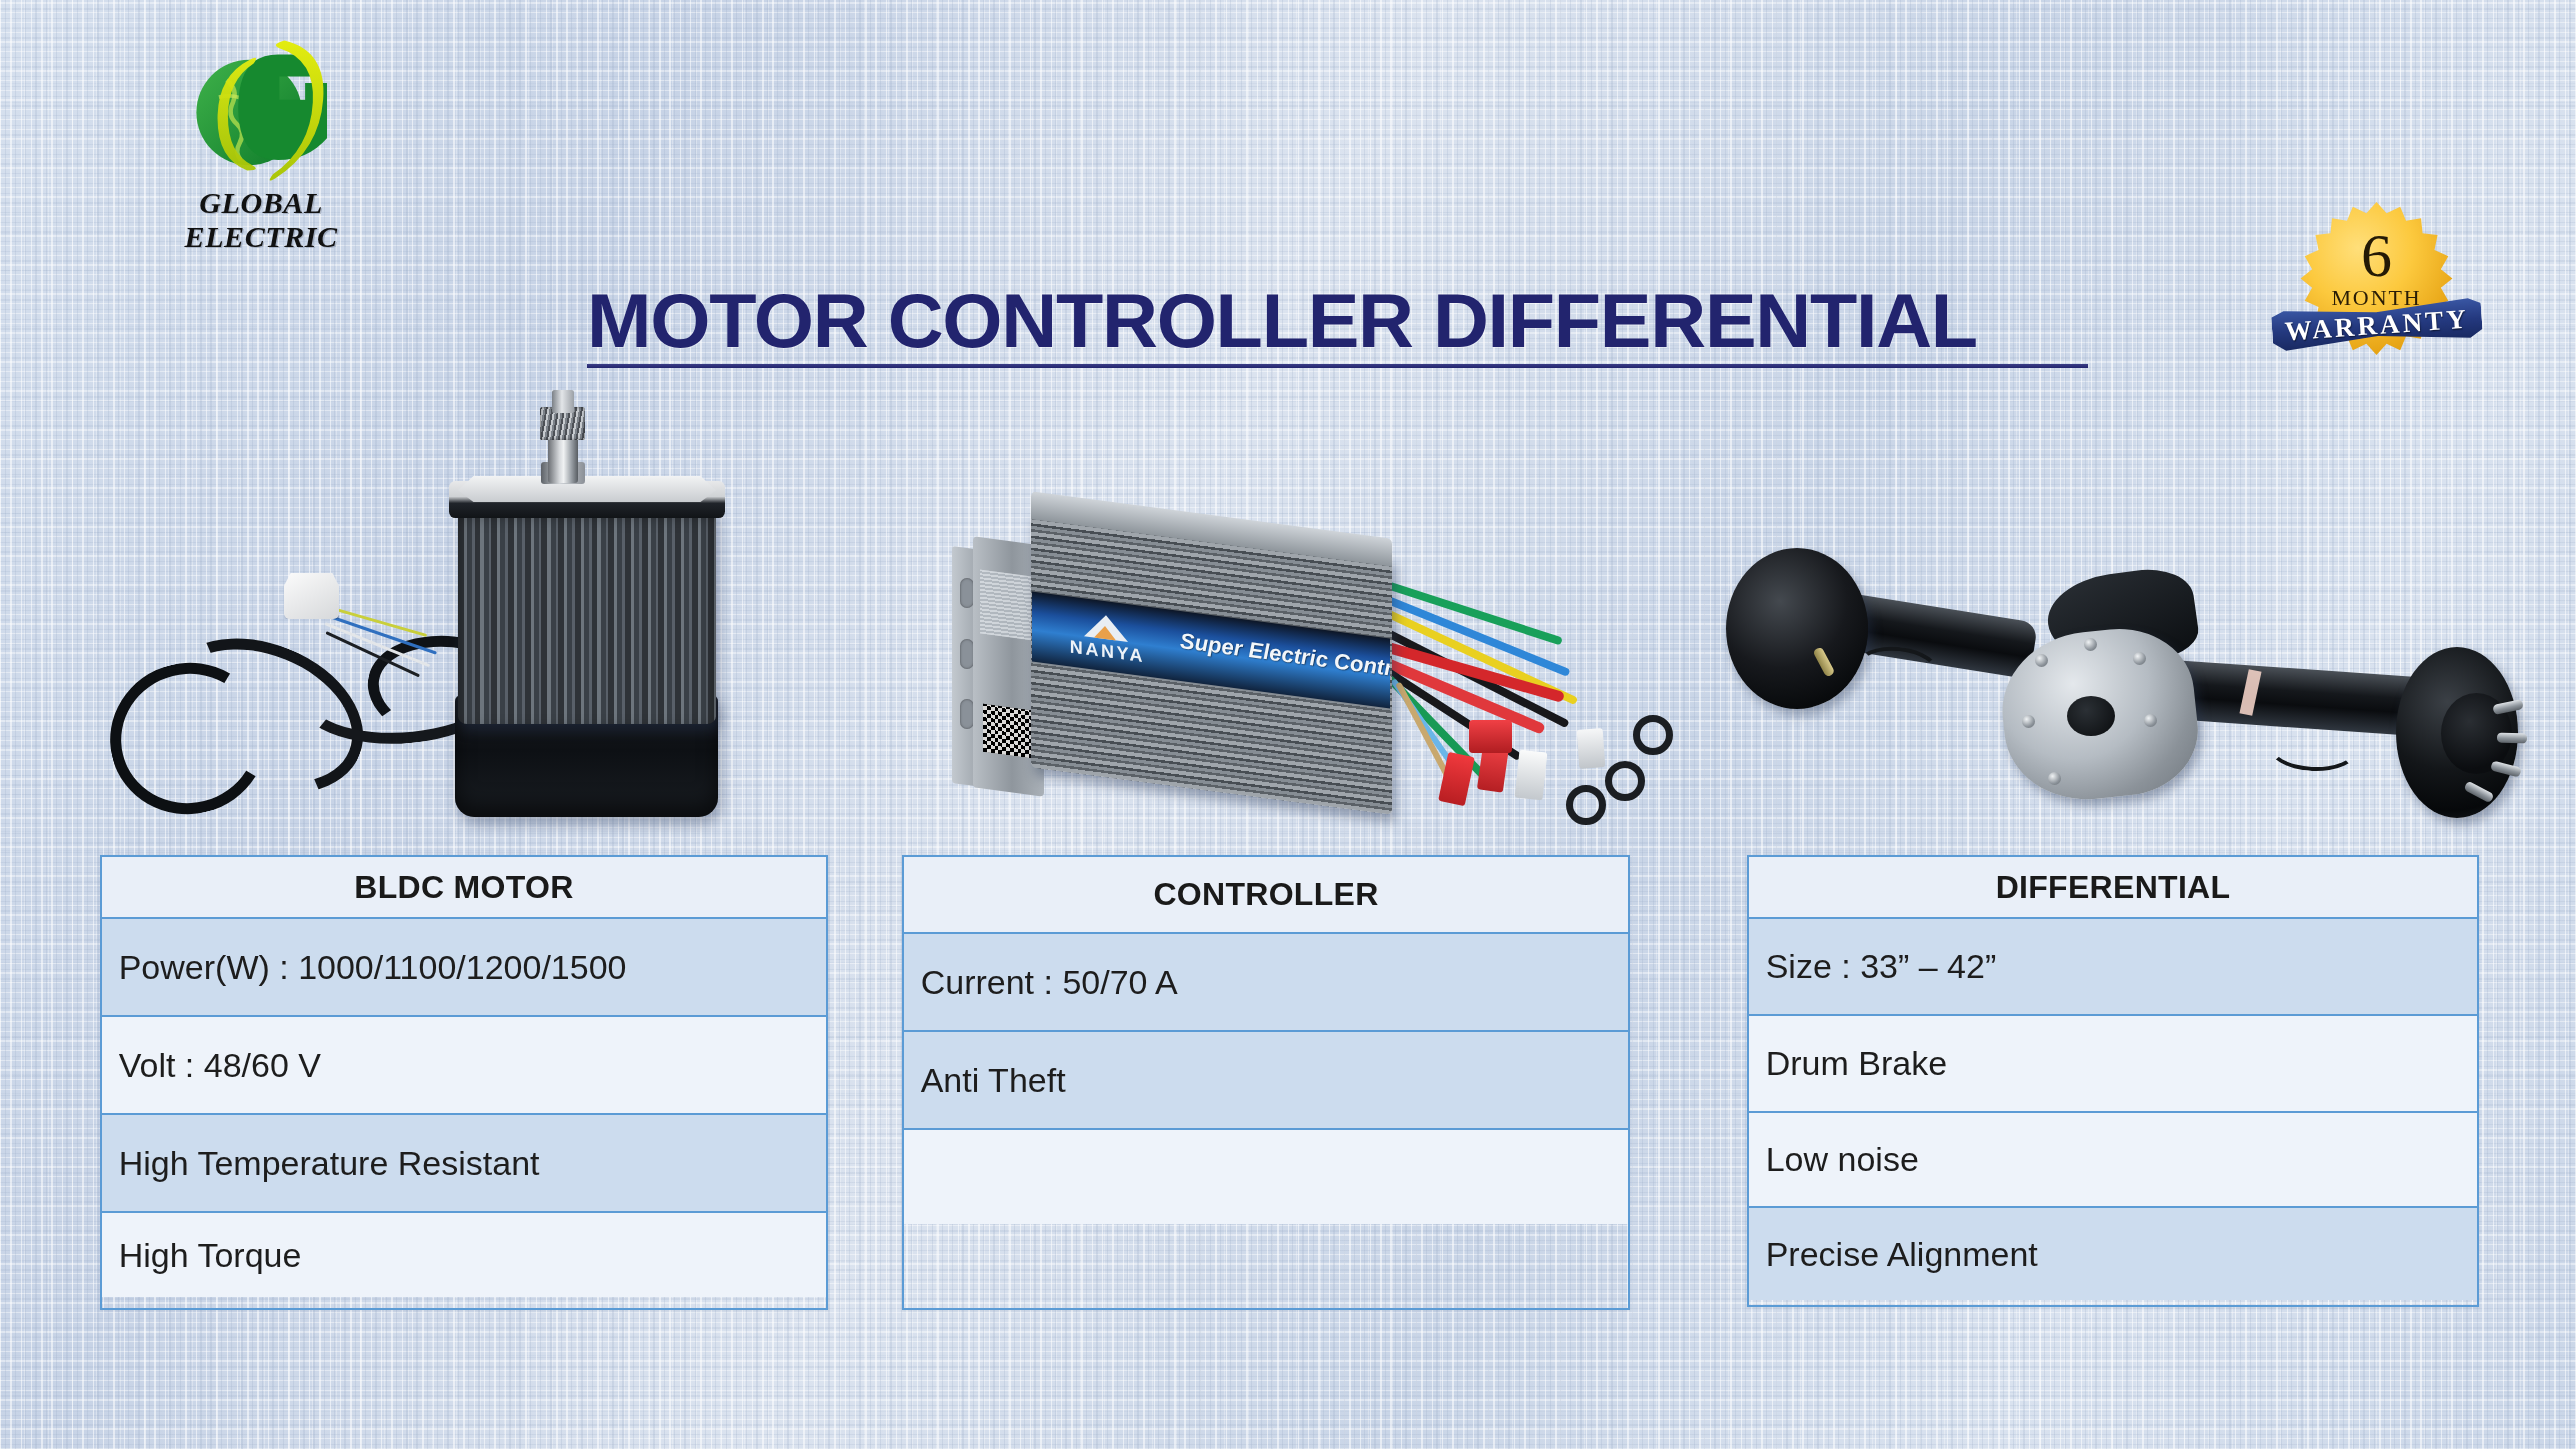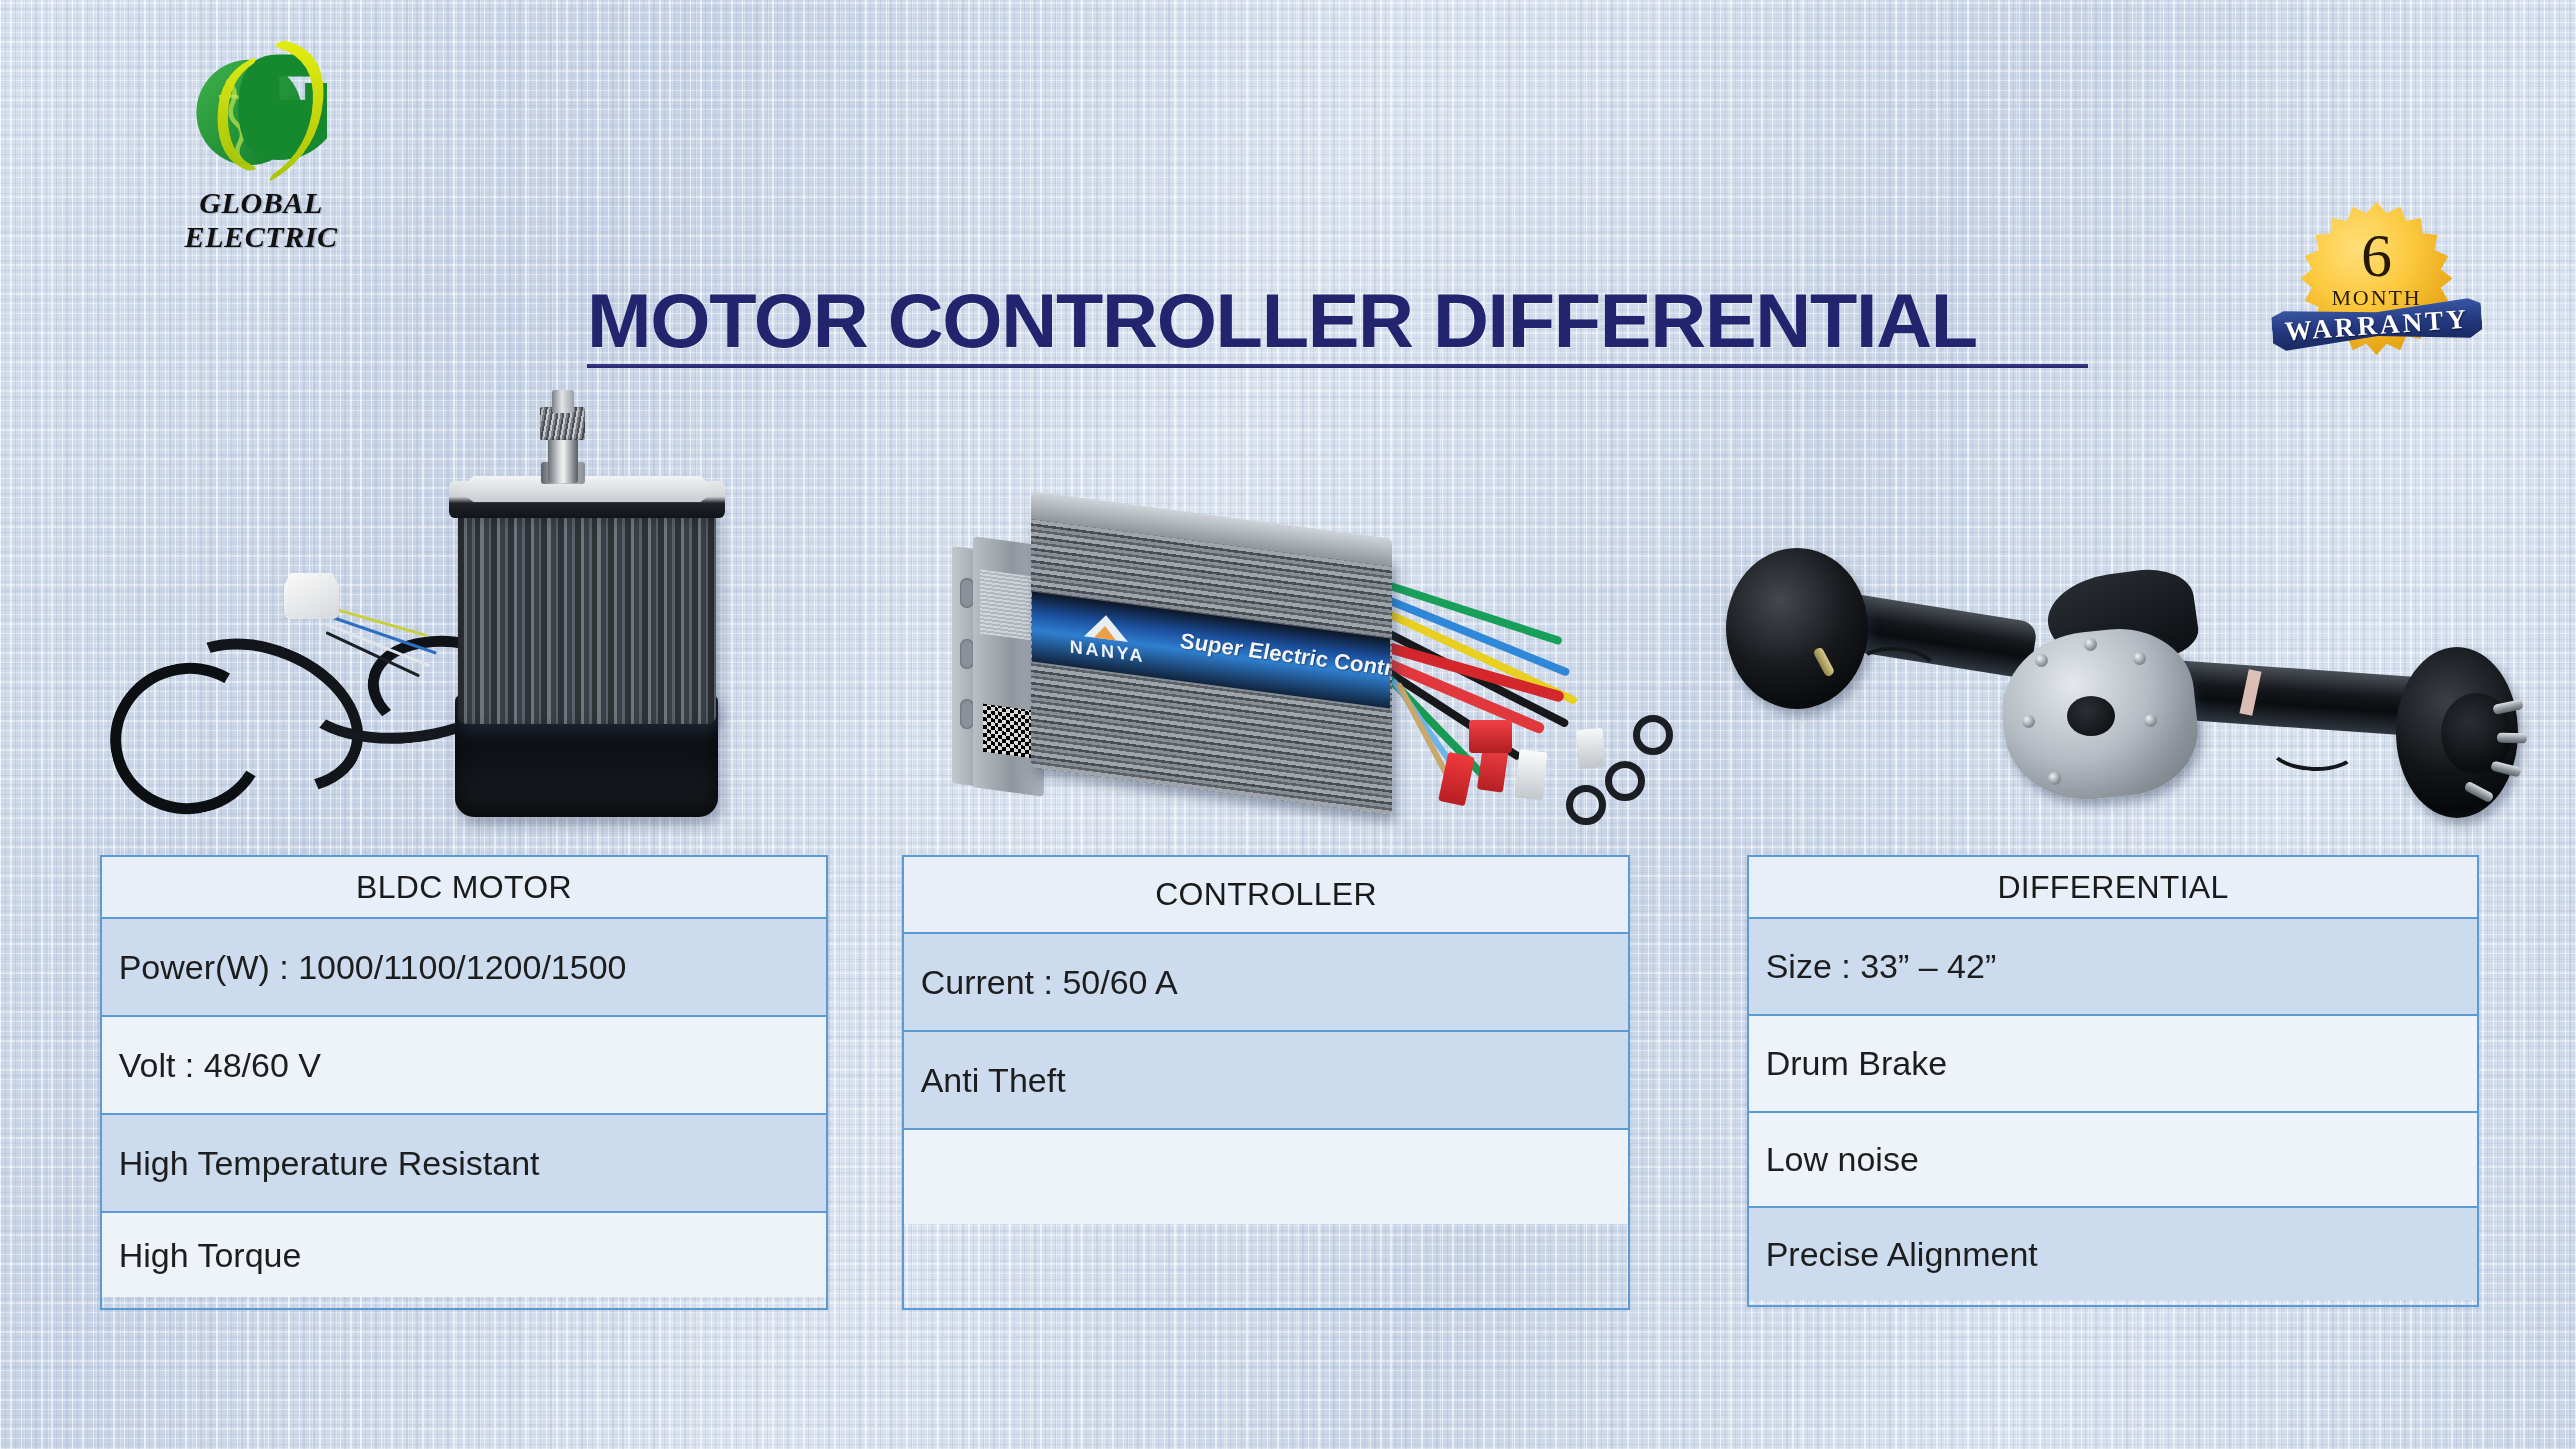--- a/index.html
+++ b/index.html
@@ -157,21 +157,21 @@
     background:#f0cfc4;transform:rotate(12deg);opacity:.9;}
   .d-spring{position:absolute;border:4.5px solid #14171a;border-radius:50%;}
 
   
   .spec{position:absolute;z-index:3;border:2.6px solid #5b9bd5;box-sizing:border-box;
         box-shadow:0 1.3px 2.6px rgba(60,80,120,.12);}
   .spec .row{border-bottom:2.6px solid #5b9bd5;box-sizing:border-box;
         display:flex;align-items:center;padding:0 16.7px;}
   .spec .row:last-child{border-bottom:none;}
   .spec .hdr{justify-content:center;background:#e9eff8;}
-  .spec .hdr span{font-weight:normal;font-size:32px;color:#1a1a1a;letter-spacing:0.3px;}
+  .spec .hdr span{font-weight:bold;font-size:32px;color:#1a1a1a;letter-spacing:0.3px;}
   .spec .alt{background:#ccdcee;}
   .spec .plain{background:#eef3fa;}
   .spec .row span.cell{font-size:34px;color:#1d1d1d;white-space:nowrap;}
 
   #spec1{left:100px;top:855px;width:728px;height:455px;}
   #spec2{left:902px;top:855px;width:728px;height:455px;}
   #spec3{left:1747px;top:855px;width:732px;height:452px;}
 </style>
 </head>
 <body>
@@ -313,21 +313,21 @@
   <div class="row plain" style="height:84px">
       <span class="cell">High Torque</span>
     </div>
 </div>
 
 <div class="spec" id="spec2">
   <div class="row hdr" style="height:77px">
     <span>CONTROLLER</span>
   </div>
   <div class="row alt" style="height:98px">
-      <span class="cell">Current : 50/60 A</span>
+      <span class="cell">Current : 50/70 A</span>
     </div>
   <div class="row alt" style="height:98px">
       <span class="cell">Anti Theft</span>
     </div>
   <div class="row plain" style="height:94px">
       <span class="cell"></span>
     </div>
 </div>
 
 <div class="spec" id="spec3">

